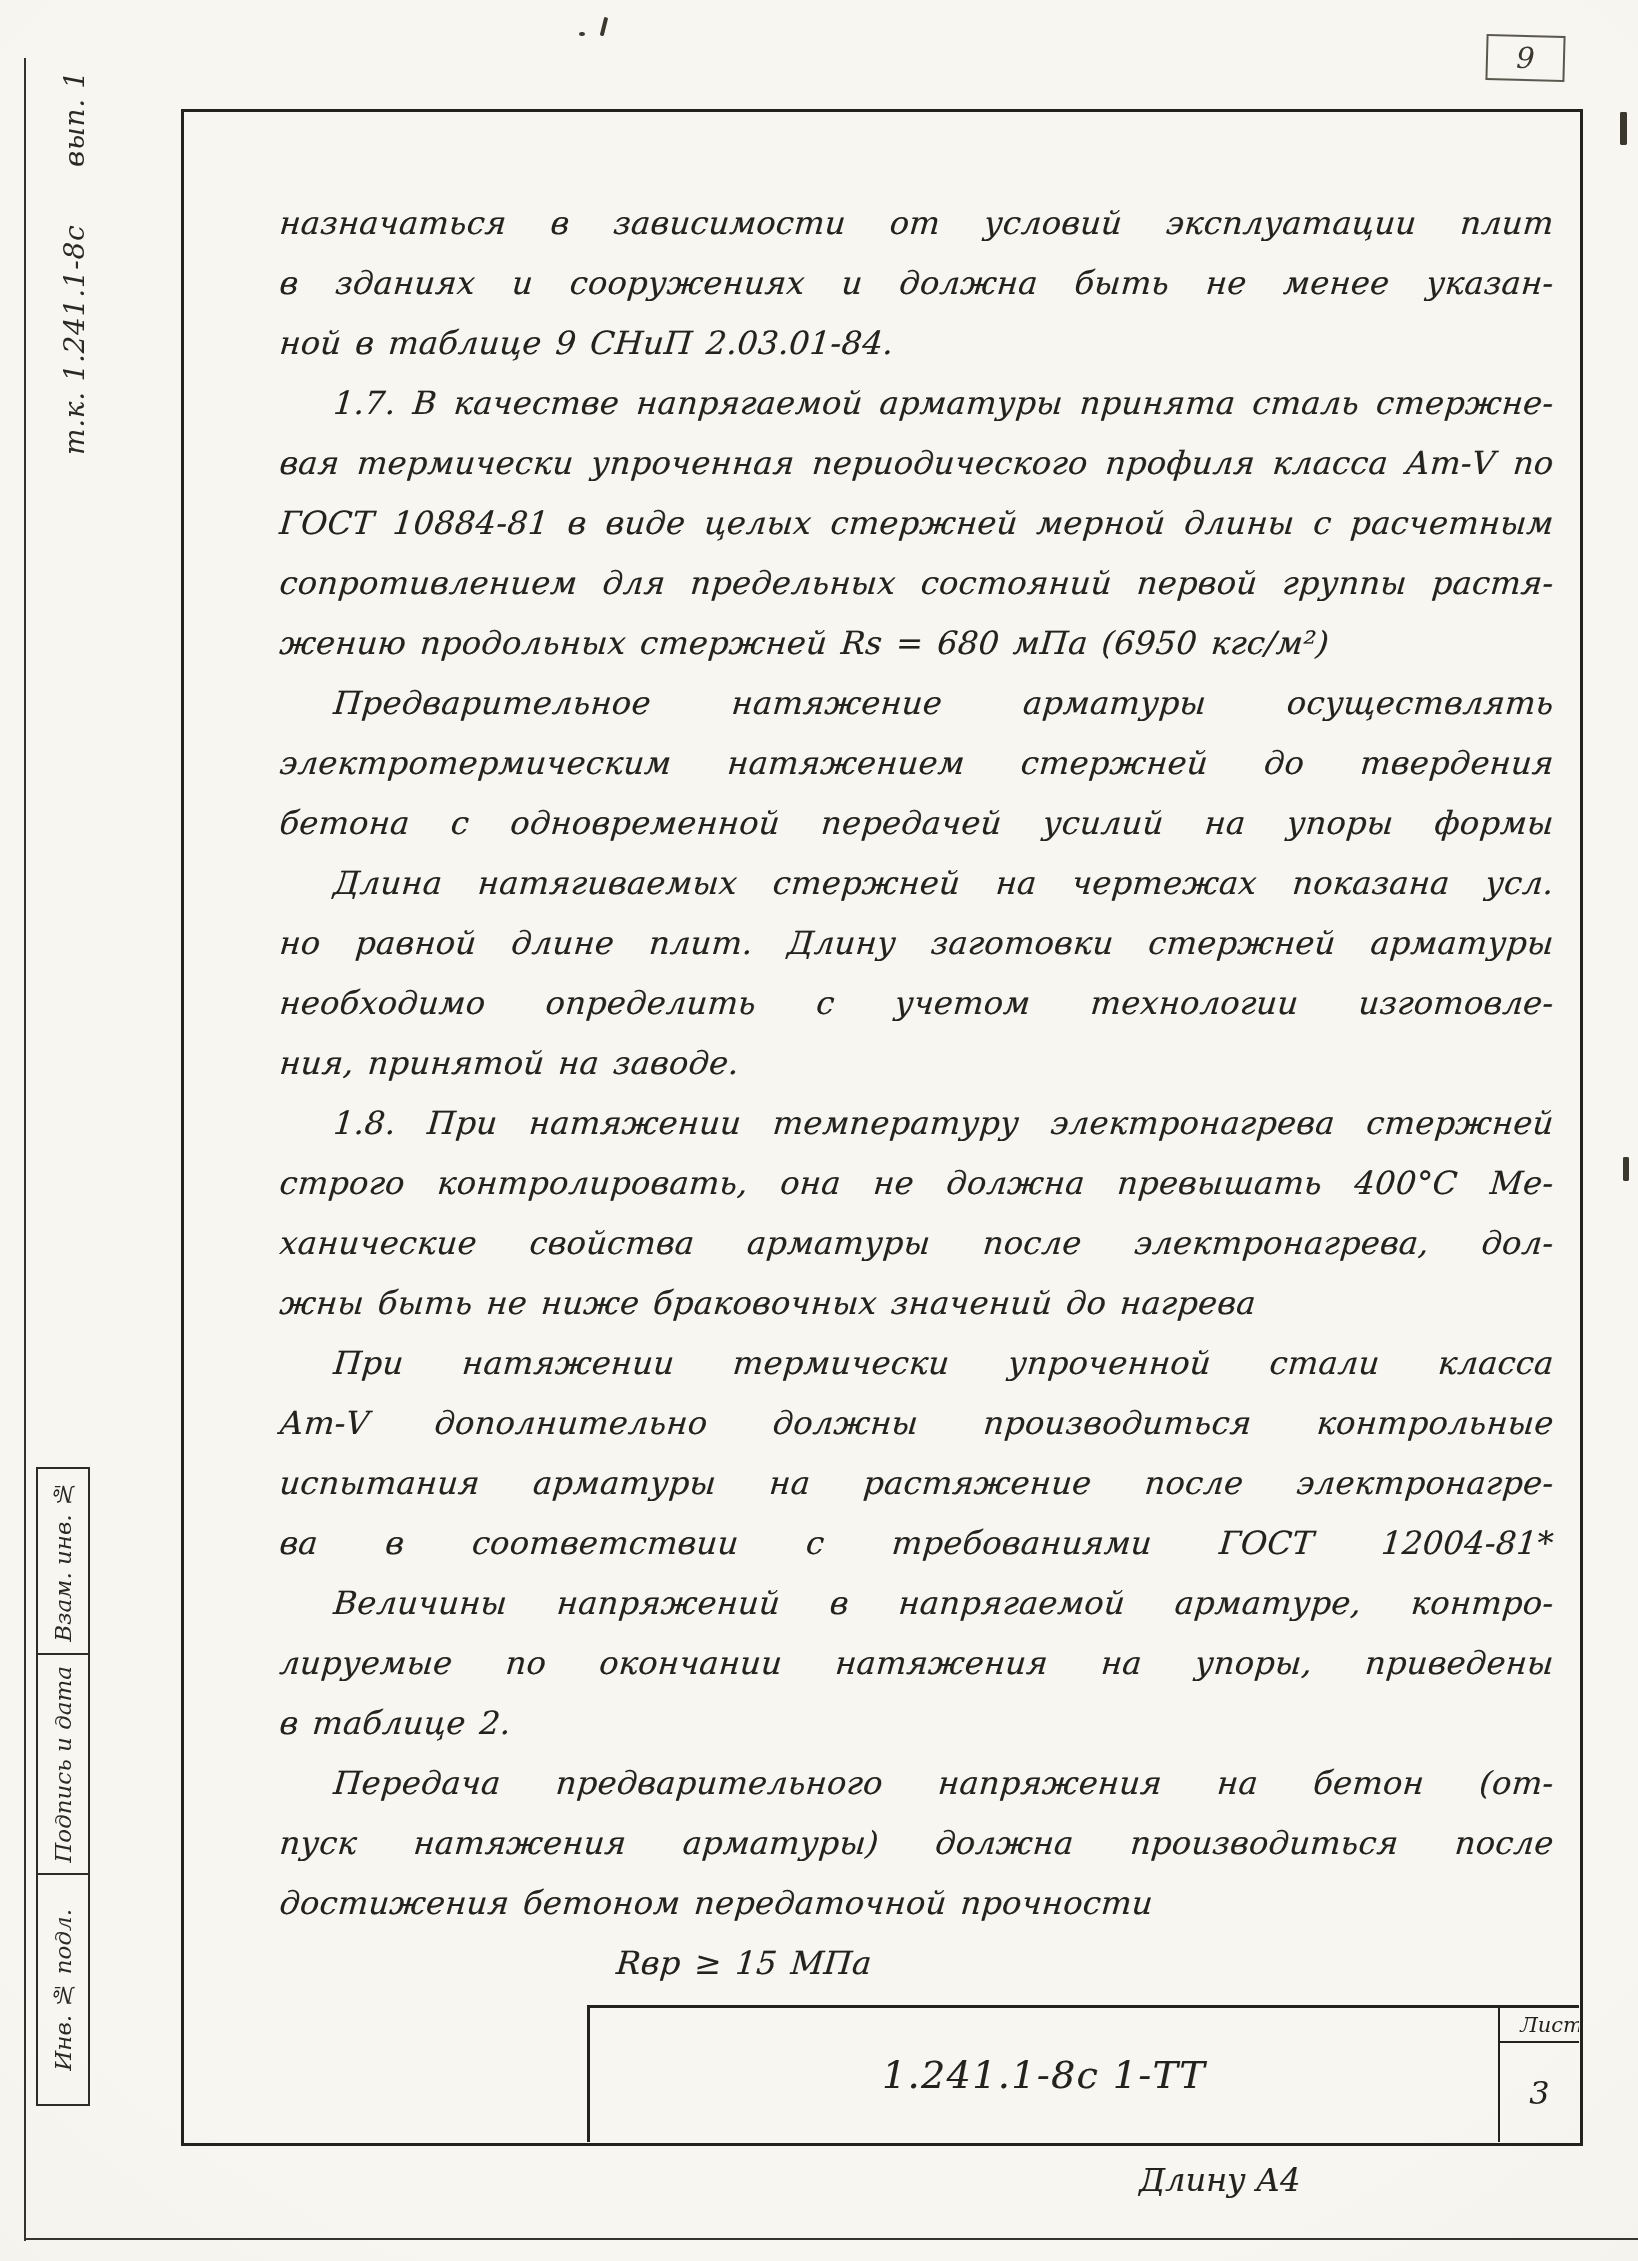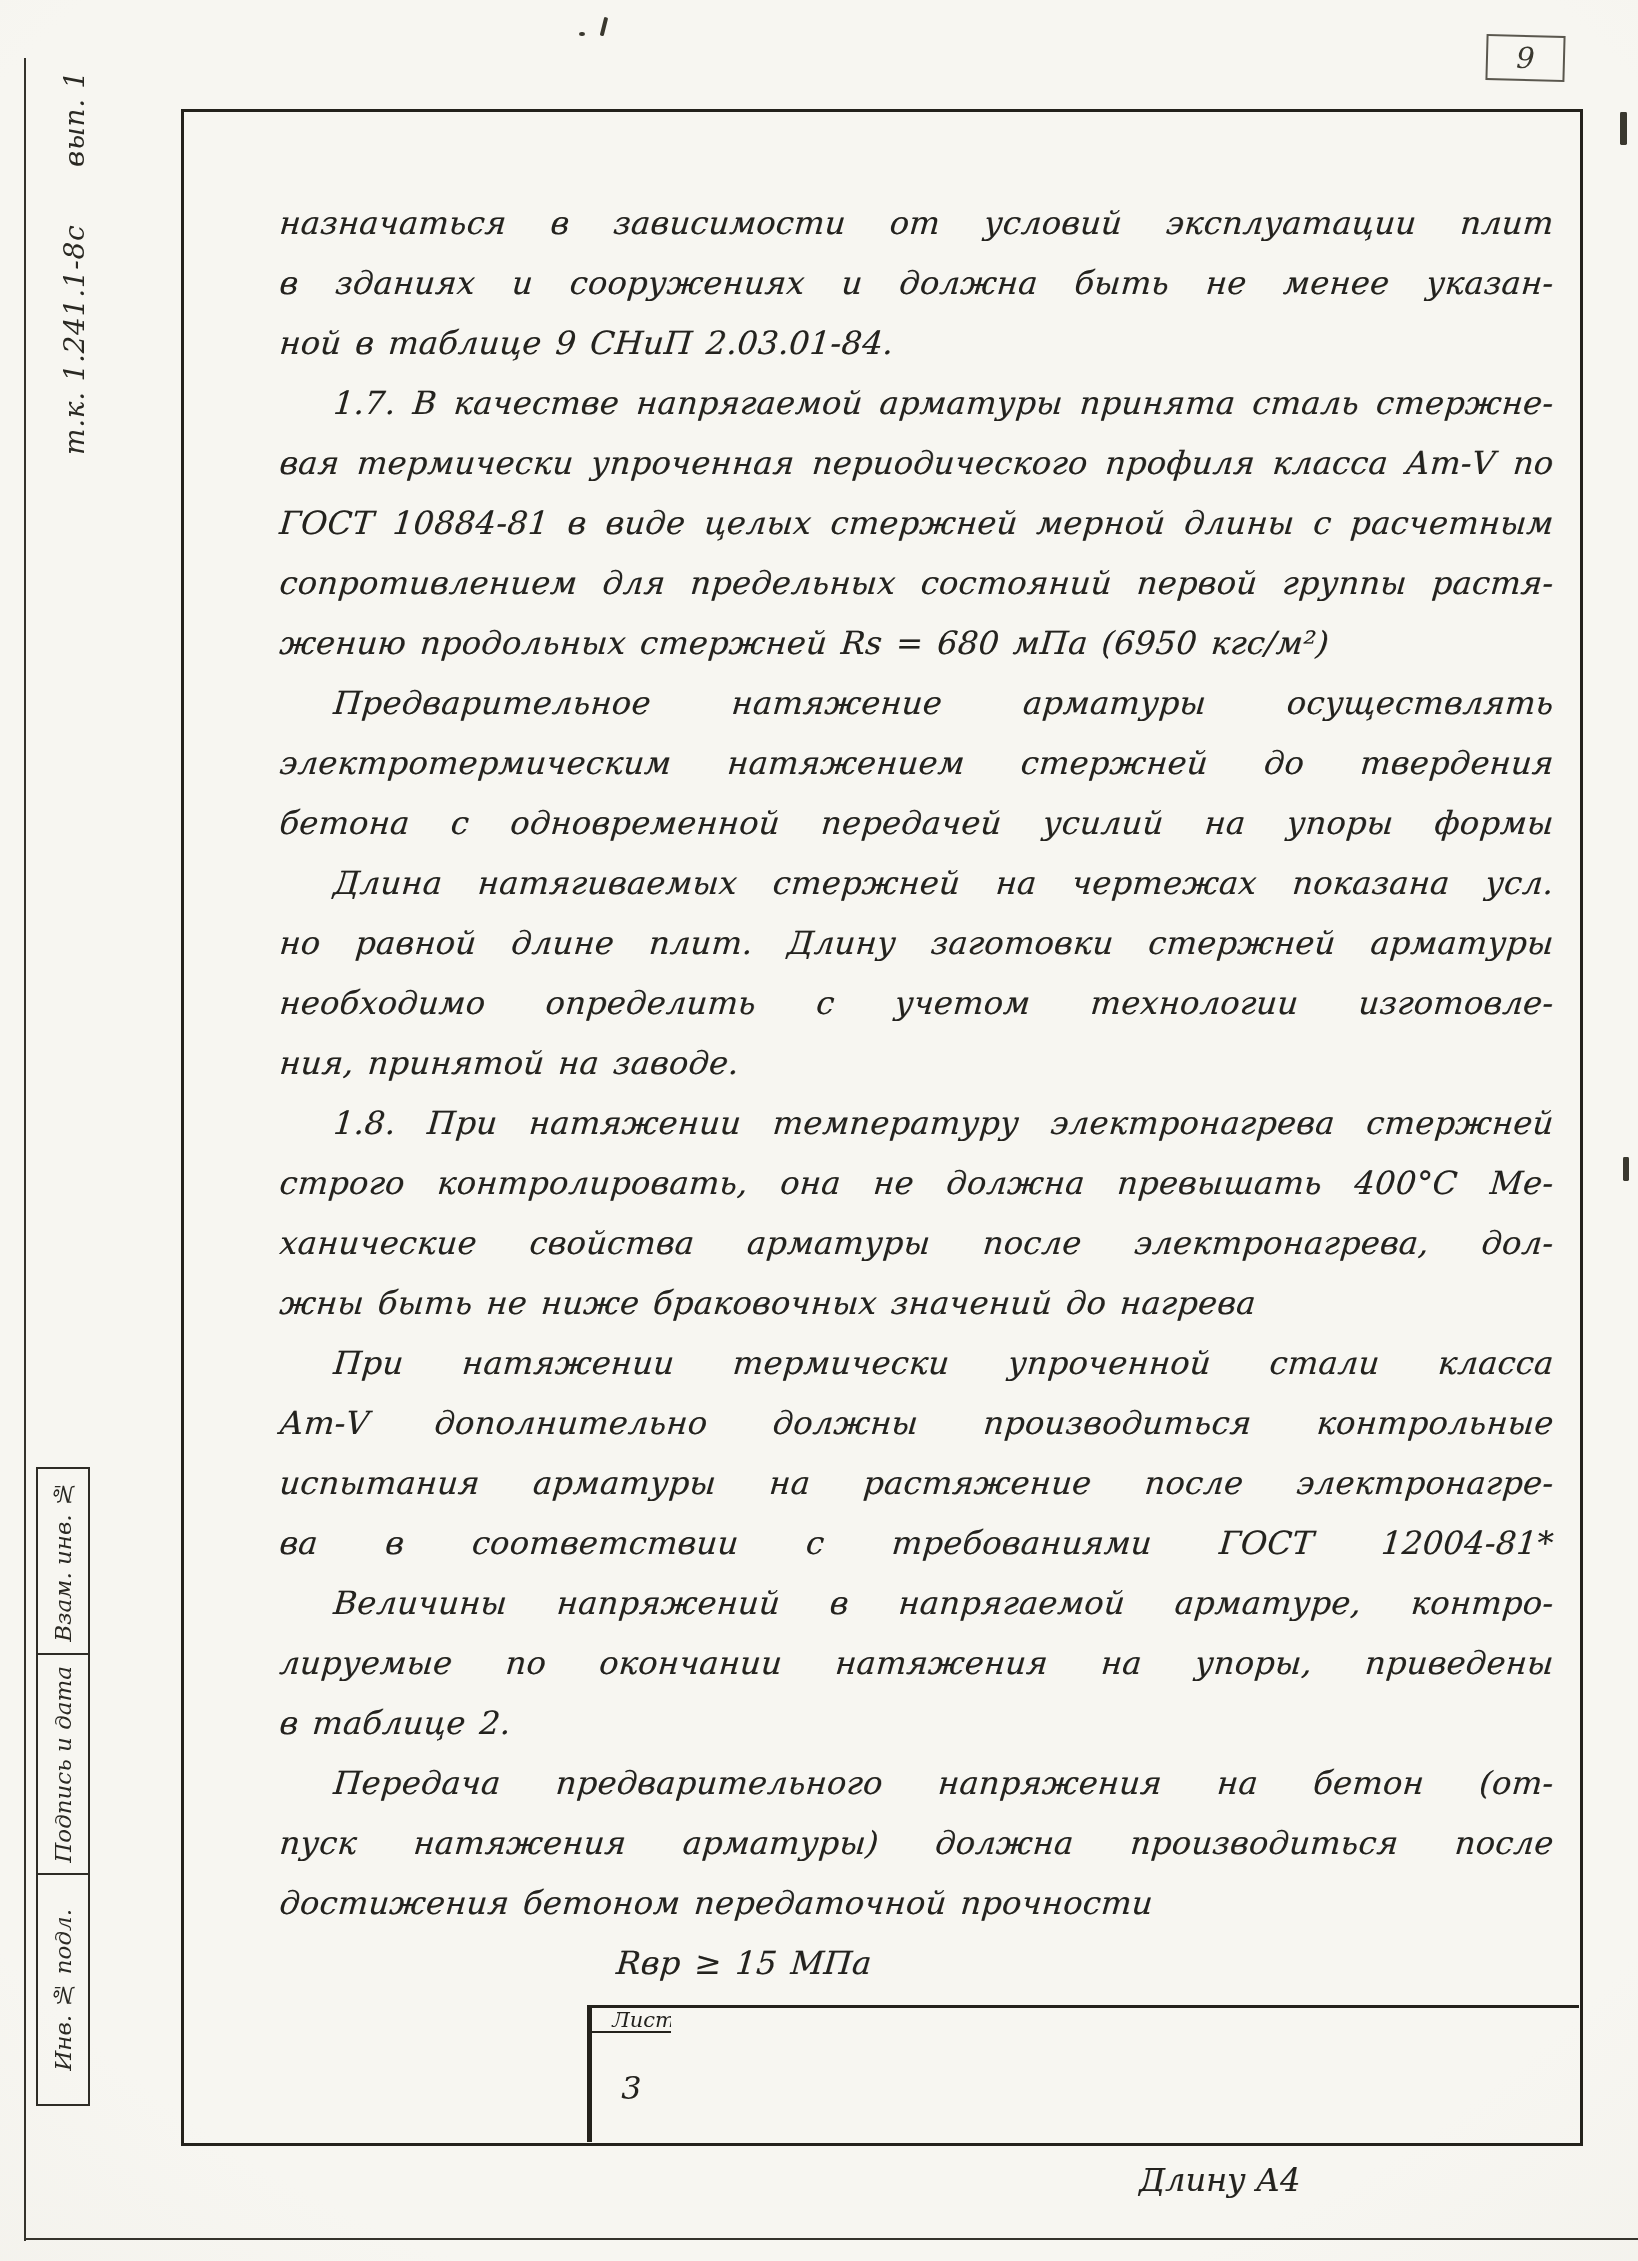--- a/index.html
+++ b/index.html
@@ -74,21 +74,21 @@
     border-top:3.5px solid #24221c; border-left:3.5px solid #24221c;
     display:flex;
   }
   .code-cell {
     flex:1; display:flex; align-items:center; justify-content:center;
     font-size:38px; letter-spacing:1.4px;
     text-shadow: 0.4px 0.4px 0 rgba(25,24,20,0.35);
   }
   .sheet-cell { width:81px; border-left:2.8px solid #24221c; display:flex; flex-direction:column; }
   .sheet-label {
-    height:25px; border-bottom:2.8px solid #24221c;
+    height:35px; border-bottom:2.8px solid #24221c;
     display:flex; align-items:center; justify-content:center;
     font-size:21px; overflow:hidden;padding-left:24px;
   }
   .sheet-number { flex:1; display:flex; align-items:center; justify-content:center; font-size:32px; }
 
   
   .format-label { position:absolute; left:1139px; top:2161px; font-size:32px;
     text-shadow: 0.4px 0.4px 0 rgba(25,24,20,0.35); }
 
   
@@ -156,20 +156,21 @@
       <div class="line fill indent">Величины   напряжений  в  напрягаемой   арматуре, контро-</div>
       <div class="line fill">лируемые   по  окончании   натяжения   на  упоры,  приведены</div>
       <div class="line">в  таблице  2.</div>
       <div class="line fill indent">Передача   предварительного   напряжения   на  бетон  (от-</div>
       <div class="line fill">пуск  натяжения   арматуры)  должна   производиться   после</div>
       <div class="line">достижения   бетоном  передаточной    прочности</div>
       <div class="line center">Rвр ≥ 15 МПа</div>
     </div>
 
     <div class="title-block">
+      <div class="code-cell">1.241.1-8с  1-ТТ</div>
       <div class="sheet-cell">
         <div class="sheet-label">Лист</div>
         <div class="sheet-number">3</div>
       </div>
     </div>
 
   </div>
 
   <div class="format-label">Длину А4</div>
 

